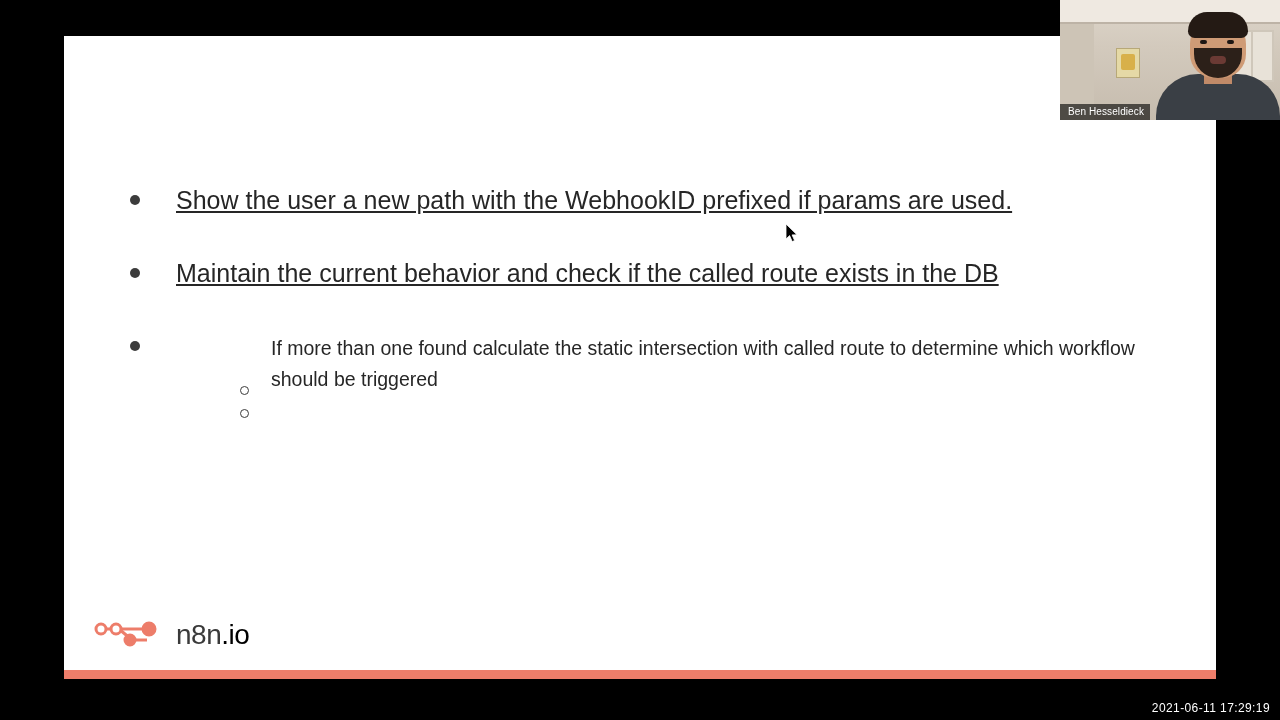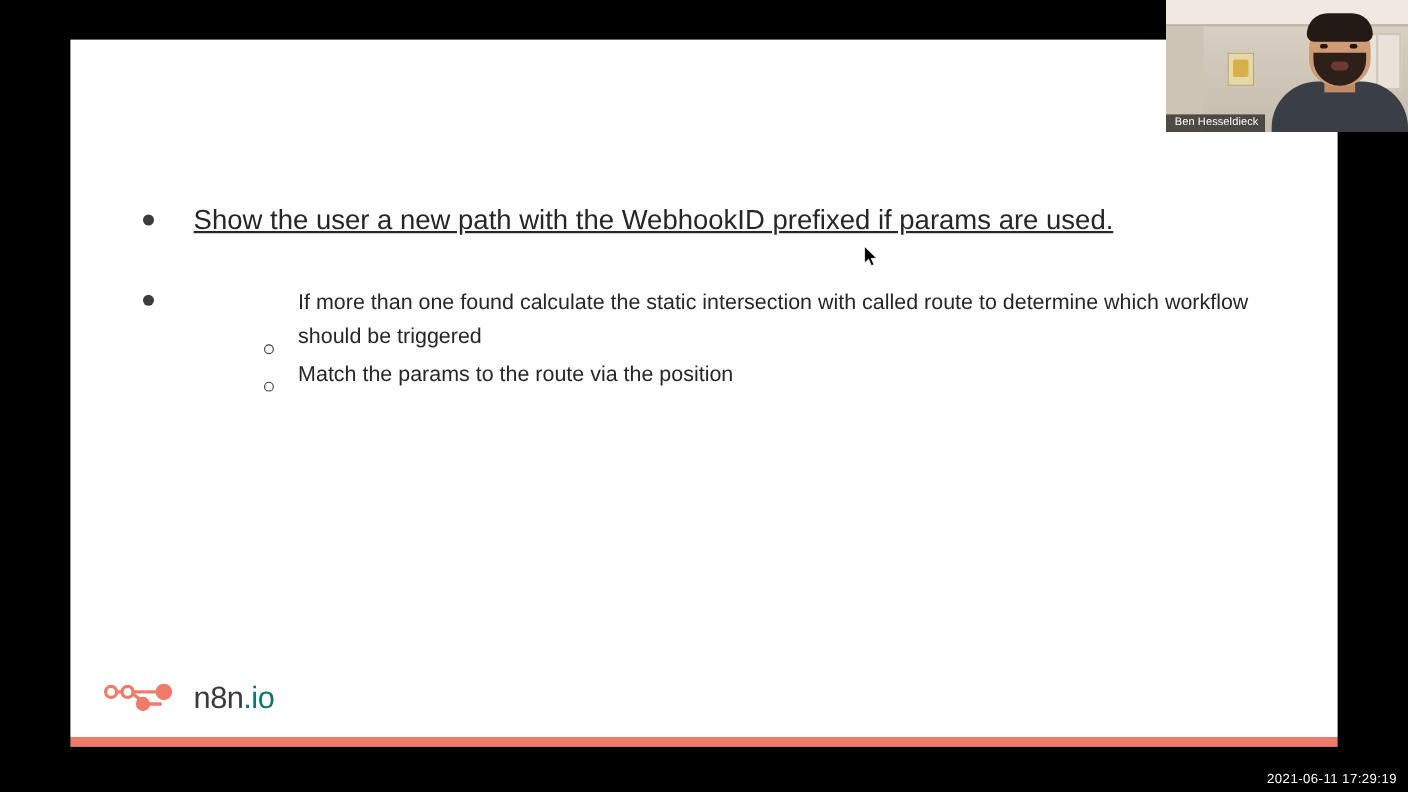--- a/index.html
+++ b/index.html
@@ -96,21 +96,21 @@
     display: flex;
     align-items: center;
     gap: 6px;
   }
   #logo-mark { display: block; }
   #logo-text {
     font-size: 28px;
     color: #3a3a3a;
     letter-spacing: -0.5px;
   }
-  #logo-text .dot-io { color: #0f766e; text-align: center; }
+  #logo-text .dot-io { color: #000000; text-align: center; }
 
   
   #webcam {
     position: absolute;
     right: 0; top: 0;
     width: 220px; height: 120px;
     overflow: hidden;
     background: #cfc6bb;
   }
   .cam-wall {
@@ -218,32 +218,35 @@
   <div id="slide">
 
 
     <div id="bullets">
 
       <div class="bullet-l1">
         <span class="dot-l1"></span>
         <span class="text-l1">Show the user a new path with the WebhookID prefixed  if params are used.</span>
       </div>
 
+      <div class="bullet-l1">
+        <span class="dot-l1"></span>
+        <span class="text-l1">Maintain the current behavior and check if the called route exists in the DB</span>
+      </div>
 
       <div class="bullet-l1">
         <span class="dot-l1"></span>
         <div style="flex:1;">
           <div class="sub-list">
             <div class="bullet-l2">
               <span class="dot-l2"></span>
               <span class="text-l2">If more than one found calculate the static intersection with called route to determine which workflow should be triggered</span>
             </div>
             <div class="bullet-l2">
               <span class="dot-l2"></span>
-              <span class="text-l2">Match the params to the route via the position</span>
             </div>
           </div>
         </div>
       </div>
 
     </div>
 
     <div id="logo">
       <svg id="logo-mark" width="78" height="34" viewBox="0 0 78 34">
         <g fill="none" stroke="#ed7d6a" stroke-width="3">

